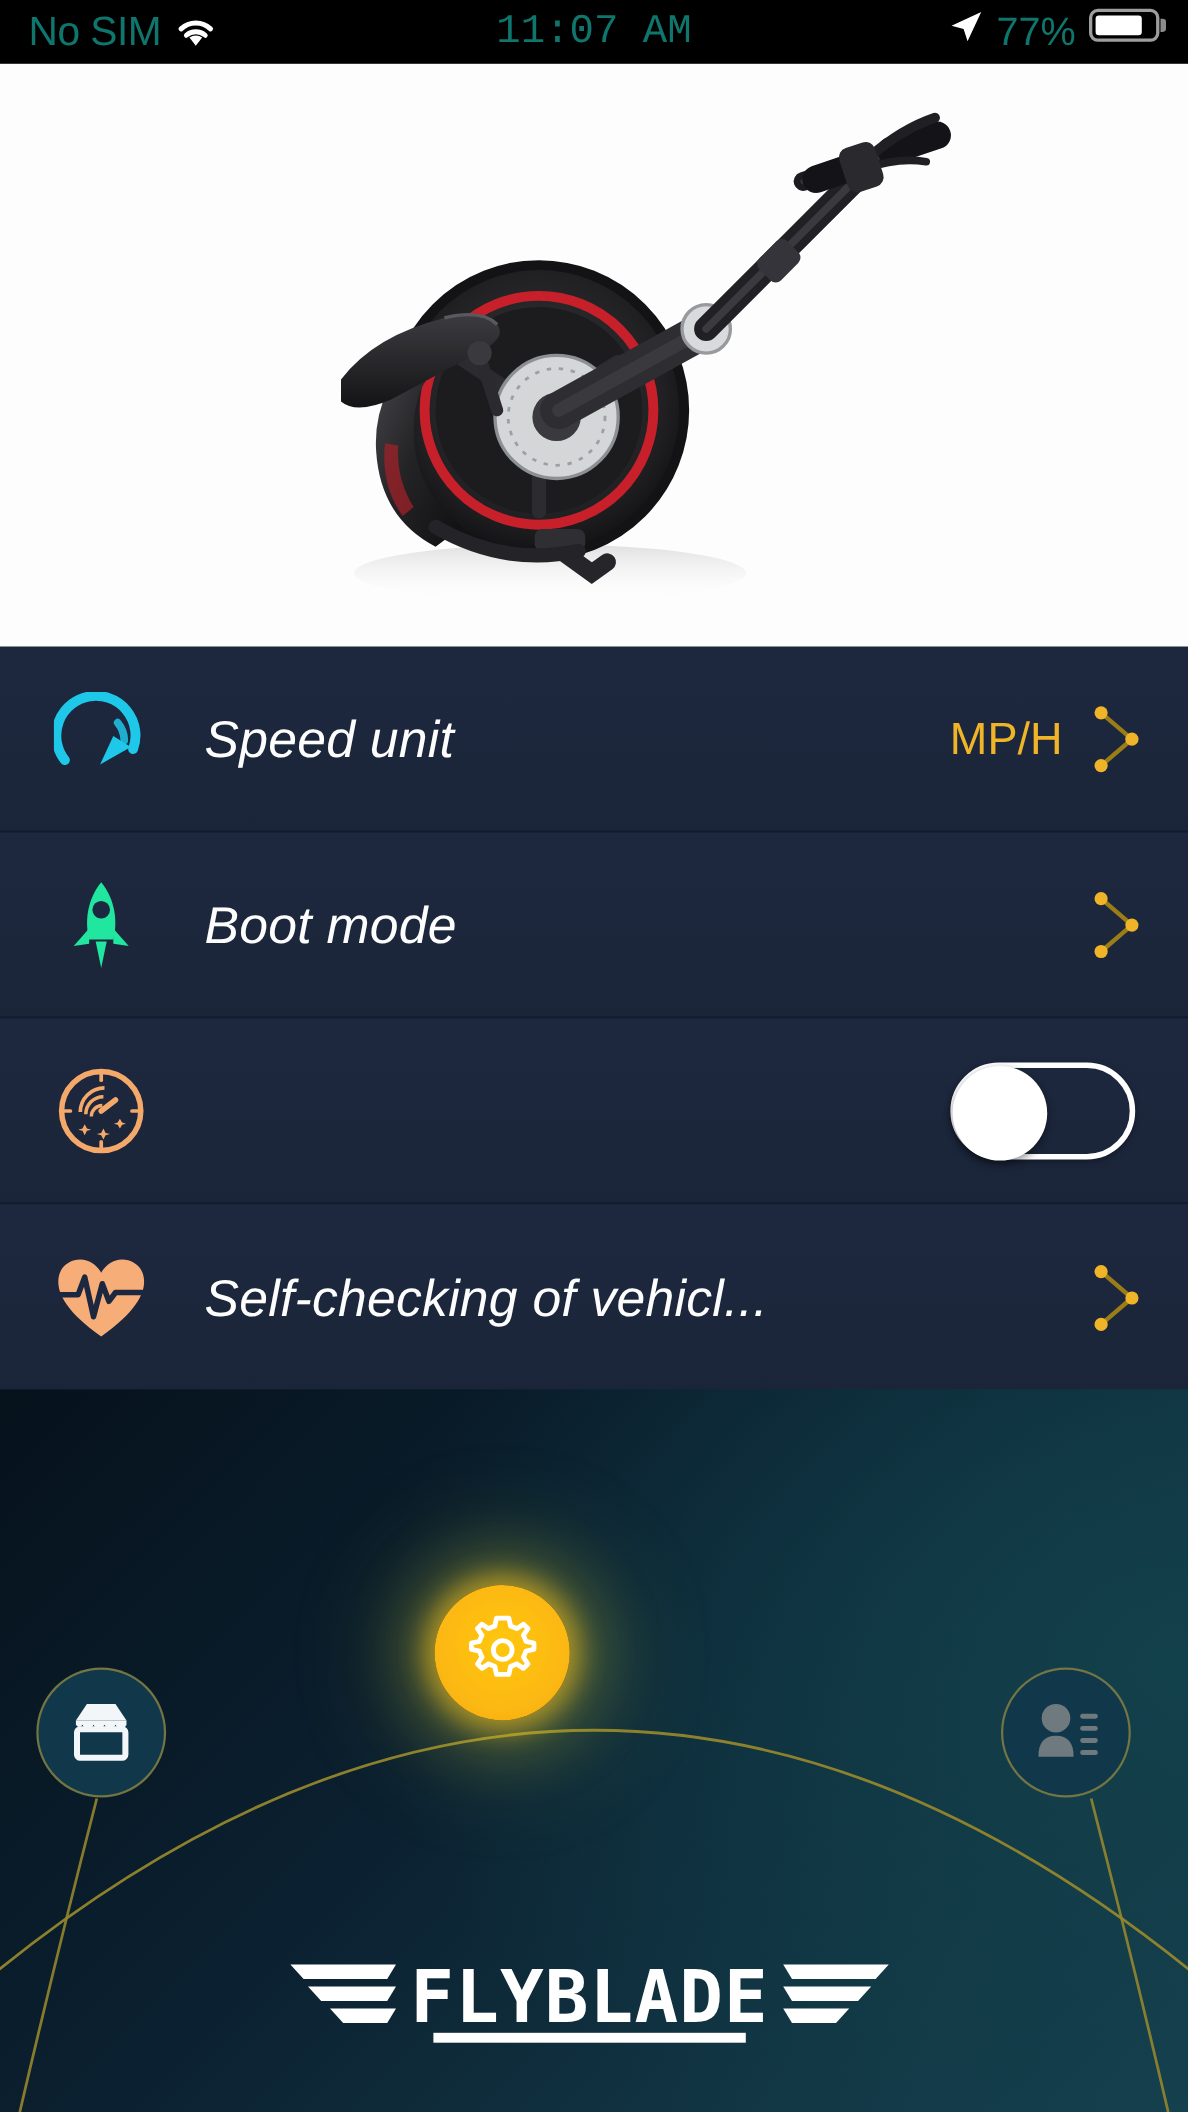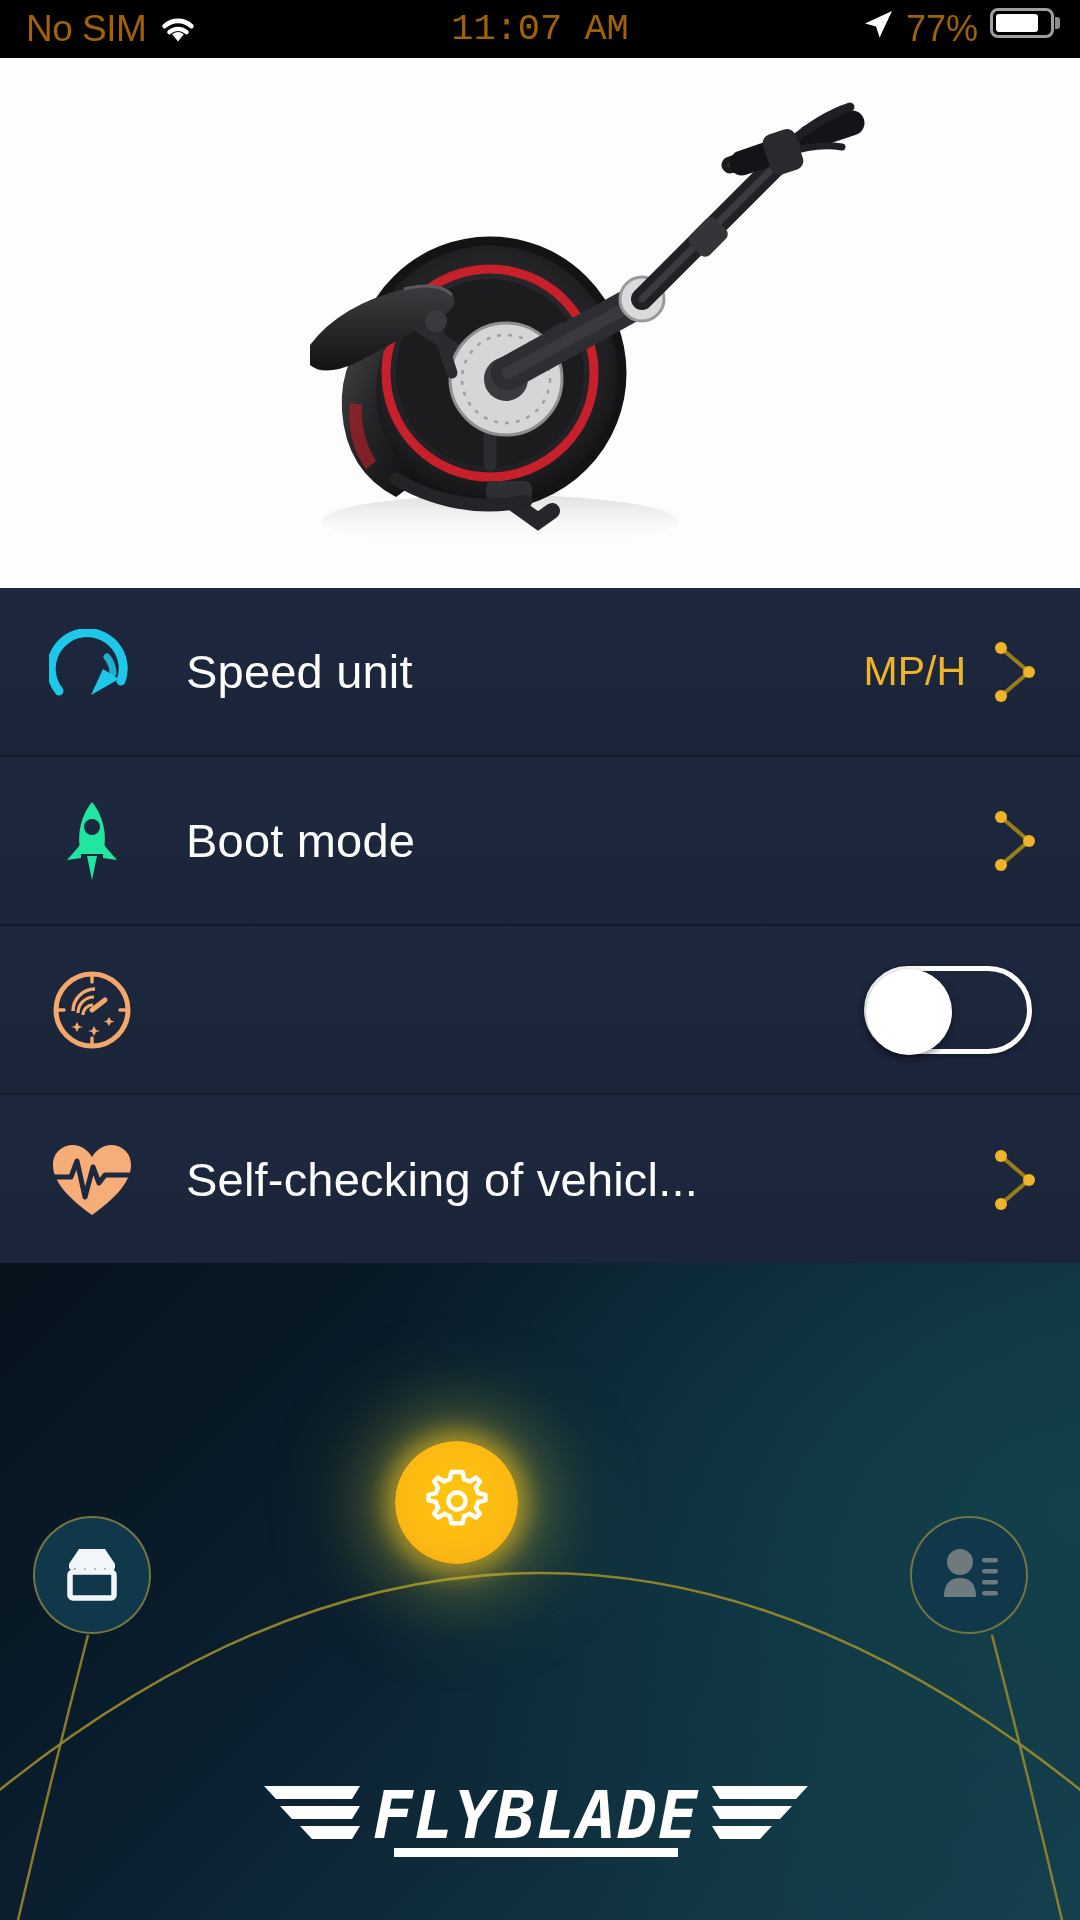--- a/index.html
+++ b/index.html
@@ -11,21 +11,21 @@
     position:relative;
   }
 
   
   .status-bar{
     height:58px; width:1080px;
     background:#000;
     display:flex; align-items:center;
     padding:0 26px;
     position:relative;
-    color:#a16207;
+    color:#0f766e;
   }
   .sb-left{ display:flex; align-items:center; gap:14px; }
   .sb-carrier{ font-size:37px; letter-spacing:-0.5px; font-weight:400; }
   .sb-time{
     position:absolute; left:0; right:0; top:0; bottom:0;
     display:flex; align-items:center; justify-content:center;
     font-size:37px; font-weight:500; letter-spacing:0px;
     pointer-events:none;
     font-family:Liberation Mono, monospace;
   }
@@ -69,20 +69,21 @@
   .row:last-child{ border-bottom:none; }
   .row-icon{
     width:92px; height:92px; flex:0 0 92px;
     display:flex; align-items:center; justify-content:center;
   }
   .row-icon svg{ display:block; }
   .row-label{
     margin-left:48px;
     color:#fdfdfd; font-size:47px; font-weight:400; letter-spacing:0.2px;
     white-space:nowrap;
+    font-style:italic;
   }
   .row-right{
     margin-left:auto; display:flex; align-items:center; gap:26px;
   }
   .row-value{
     color:#f0b429; font-size:41px; font-weight:400; white-space:nowrap;
   }
   .chev{ width:46px; height:64px; display:block; }
 
   
@@ -129,21 +130,21 @@
     background:radial-gradient(circle at 50% 45%, #ffc70d 0%, #fcb813 62%, #f0a90f 100%);
     box-shadow:
       0 0 22px 10px rgba(243,190,30,.55),
       0 0 58px 26px rgba(215,195,45,.30),
       0 0 96px 46px rgba(160,190,70,.16);
   }
 
   
   .logo{
     position:absolute; left:0; top:1762px; width:1072px;
-    display:flex; align-items:center; justify-content:center;font-style:italic;
+    display:flex; align-items:center; justify-content:center;
   }
   .logo svg{ display:block; }
 </style>
 </head>
 <body>
 
 <div class="status-bar">
   <div class="sb-left">
     <span class="sb-carrier">No SIM</span>
     <span>

